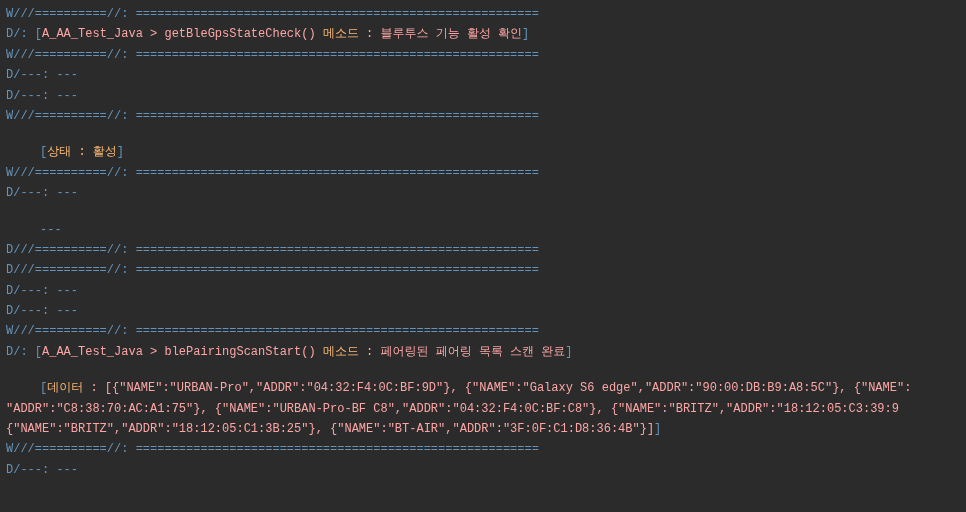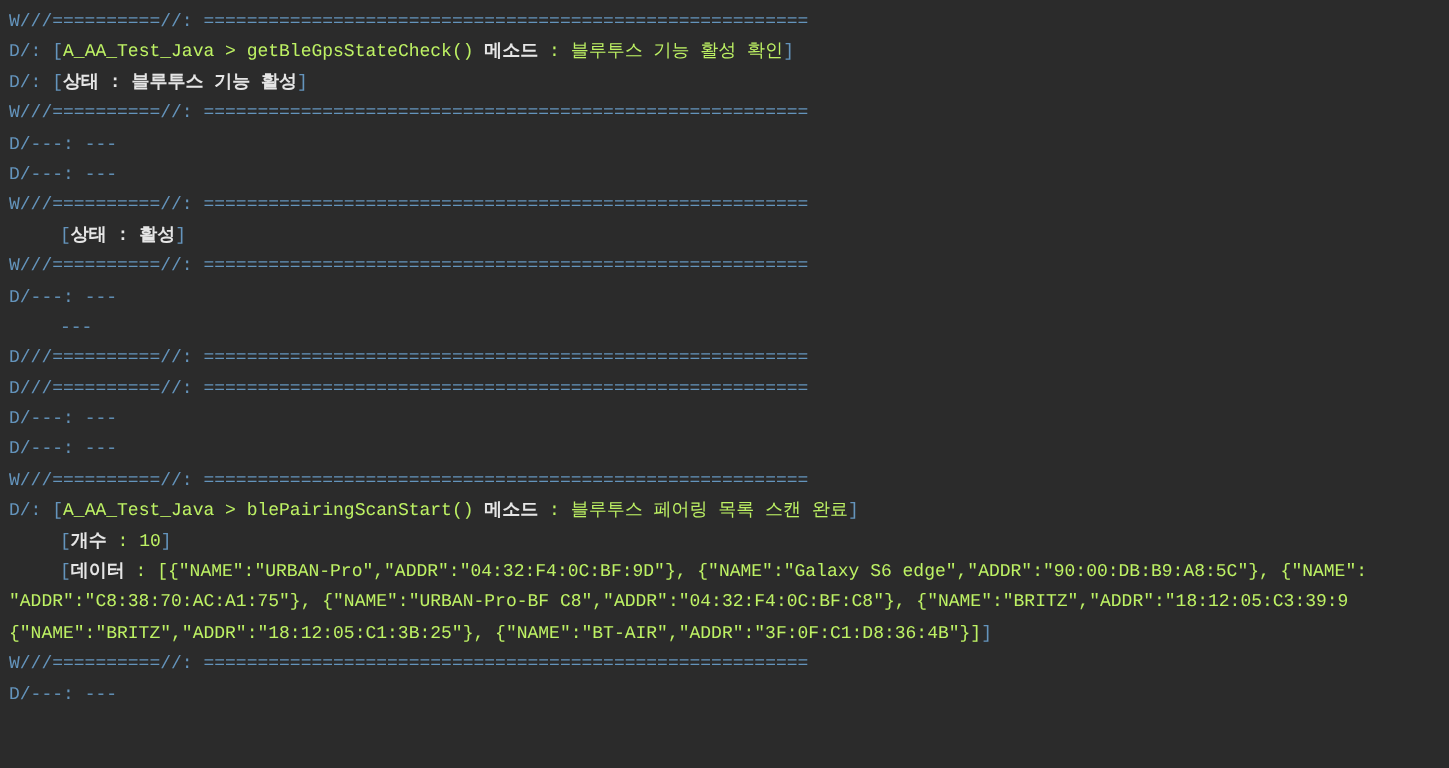--- a/index.html
+++ b/index.html
@@ -16,49 +16,48 @@
     white-space: nowrap;
   }
   .log {
     padding: 4px 6px;
   }
   .line {
     display: block;
   }
   .indent {
     padding-left: 34px;
+    margin-top: 16px;
   }
   .prefix-w { color: #6494bc; }
   .prefix-d { color: #6494bc; }
   .sep     { color: #6494bc; }
-  .content { color: #bef264; }
+  .content { color: #fca5a5; }
   .dash    { color: #6494bc; }
-  .strong  { color: #e5e5e5; font-weight: bold; }
+  .strong  { color: #fdba74; font-weight: normal; }
   .tag     { color: #6494bc; }
 </style>
 </head>
 <body>
 
 <div class="log" id="log-root">
     <div class="line "><span class="prefix-w">W///==========//: </span><span class="sep">========================================================</span></div>
     <div class="line "><span class="prefix-d">D/: </span><span class="tag">[</span><span class="content">A_AA_Test_Java &gt; getBleGpsStateCheck() </span><span class="strong">메소드</span><span class="content"> : 블루투스 기능 활성 확인</span><span class="tag">]</span></div>
-    <div class="line "><span class="prefix-d">D/: </span><span class="tag">[</span><span class="strong">상태 : 블루투스 기능 활성</span><span class="tag">]</span></div>
     <div class="line "><span class="prefix-w">W///==========//: </span><span class="sep">========================================================</span></div>
     <div class="line "><span class="prefix-d">D/---: </span><span class="dash">---</span></div>
     <div class="line "><span class="prefix-d">D/---: </span><span class="dash">---</span></div>
     <div class="line "><span class="prefix-w">W///==========//: </span><span class="sep">========================================================</span></div>
     <div class="line indent"><span class="tag">[</span><span class="strong">상태 : 활성</span><span class="tag">]</span></div>
     <div class="line "><span class="prefix-w">W///==========//: </span><span class="sep">========================================================</span></div>
     <div class="line "><span class="prefix-d">D/---: </span><span class="dash">---</span></div>
     <div class="line indent"><span class="dash">---</span></div>
     <div class="line "><span class="prefix-d">D///==========//: </span><span class="sep">========================================================</span></div>
     <div class="line "><span class="prefix-d">D///==========//: </span><span class="sep">========================================================</span></div>
     <div class="line "><span class="prefix-d">D/---: </span><span class="dash">---</span></div>
     <div class="line "><span class="prefix-d">D/---: </span><span class="dash">---</span></div>
     <div class="line "><span class="prefix-w">W///==========//: </span><span class="sep">========================================================</span></div>
-    <div class="line "><span class="prefix-d">D/: </span><span class="tag">[</span><span class="content">A_AA_Test_Java &gt; blePairingScanStart() </span><span class="strong">메소드</span><span class="content"> : 블루투스 페어링 목록 스캔 완료</span><span class="tag">]</span></div>
-    <div class="line indent"><span class="tag">[</span><span class="strong">개수</span><span class="content"> : 10</span><span class="tag">]</span></div>
+    <div class="line "><span class="prefix-d">D/: </span><span class="tag">[</span><span class="content">A_AA_Test_Java &gt; blePairingScanStart() </span><span class="strong">메소드</span><span class="content"> : 페어링된 페어링 목록 스캔 완료</span><span class="tag">]</span></div>
     <div class="line indent"><span class="tag">[</span><span class="strong">데이터</span><span class="content"> : [{"NAME":"URBAN-Pro","ADDR":"04:32:F4:0C:BF:9D"}, {"NAME":"Galaxy S6 edge","ADDR":"90:00:DB:B9:A8:5C"}, {"NAME":</span></div>
     <div class="line "><span class="content">  "ADDR":"C8:38:70:AC:A1:75"}, {"NAME":"URBAN-Pro-BF C8","ADDR":"04:32:F4:0C:BF:C8"}, {"NAME":"BRITZ","ADDR":"18:12:05:C3:39:9</span></div>
     <div class="line "><span class="content">  {"NAME":"BRITZ","ADDR":"18:12:05:C1:3B:25"}, {"NAME":"BT-AIR","ADDR":"3F:0F:C1:D8:36:4B"}]</span><span class="tag">]</span></div>
     <div class="line "><span class="prefix-w">W///==========//: </span><span class="sep">========================================================</span></div>
     <div class="line "><span class="prefix-d">D/---: </span><span class="dash">---</span></div>
   </div>
 
 </body></html>

